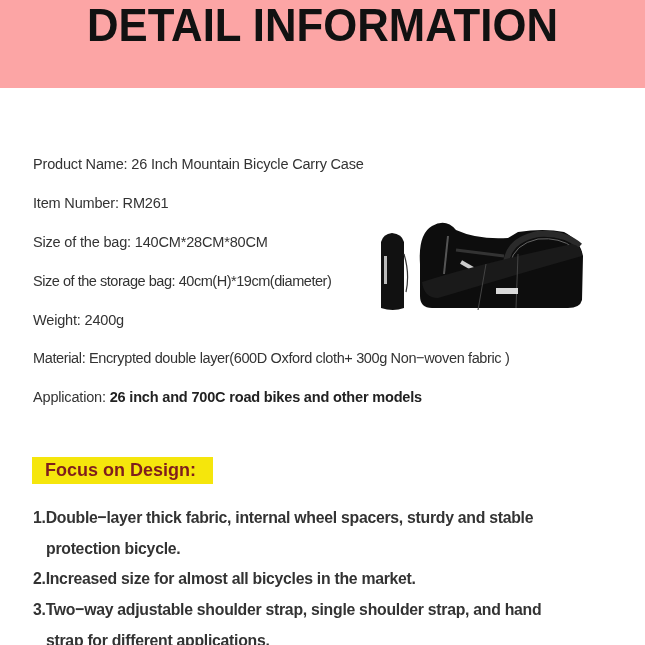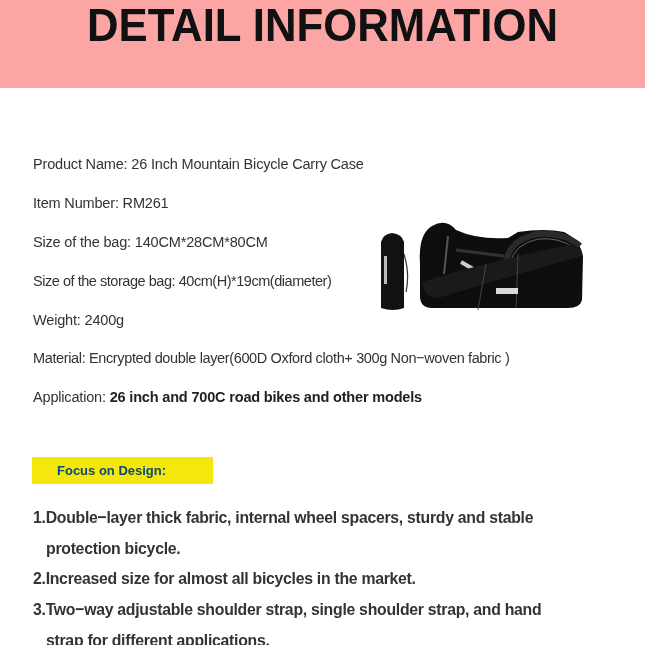--- a/index.html
+++ b/index.html
@@ -29,23 +29,22 @@
   .product-image {
     position: absolute; left: 368px; top: 194px; width: 240px; height: 120px;
   }
 
   .focus-badge {
     position: absolute; left: 32px; top: 457px; width: 181px; height: 27px;
     background: #f5e60c;
   }
   .focus-label {
     position: absolute; left: 13px; top: 4px;
-    font-weight: bold; font-size: 13px; line-height: 19px; color: #0c4a6e;
+    font-weight: bold; font-size: 18px; line-height: 19px; color: #7f1d1d;
     white-space: nowrap;
-    margin-left: 12px;
   }
 
   .feature-line {
     position: absolute; left: 33px;
     font-weight: bold; font-size: 17px; line-height: 20px; color: #333333;
     white-space: nowrap; letter-spacing: -0.3px;
     transform: scaleX(0.93); transform-origin: 0 0;
   }
   .feature-line.cont { left: 46px; }
 </style>

